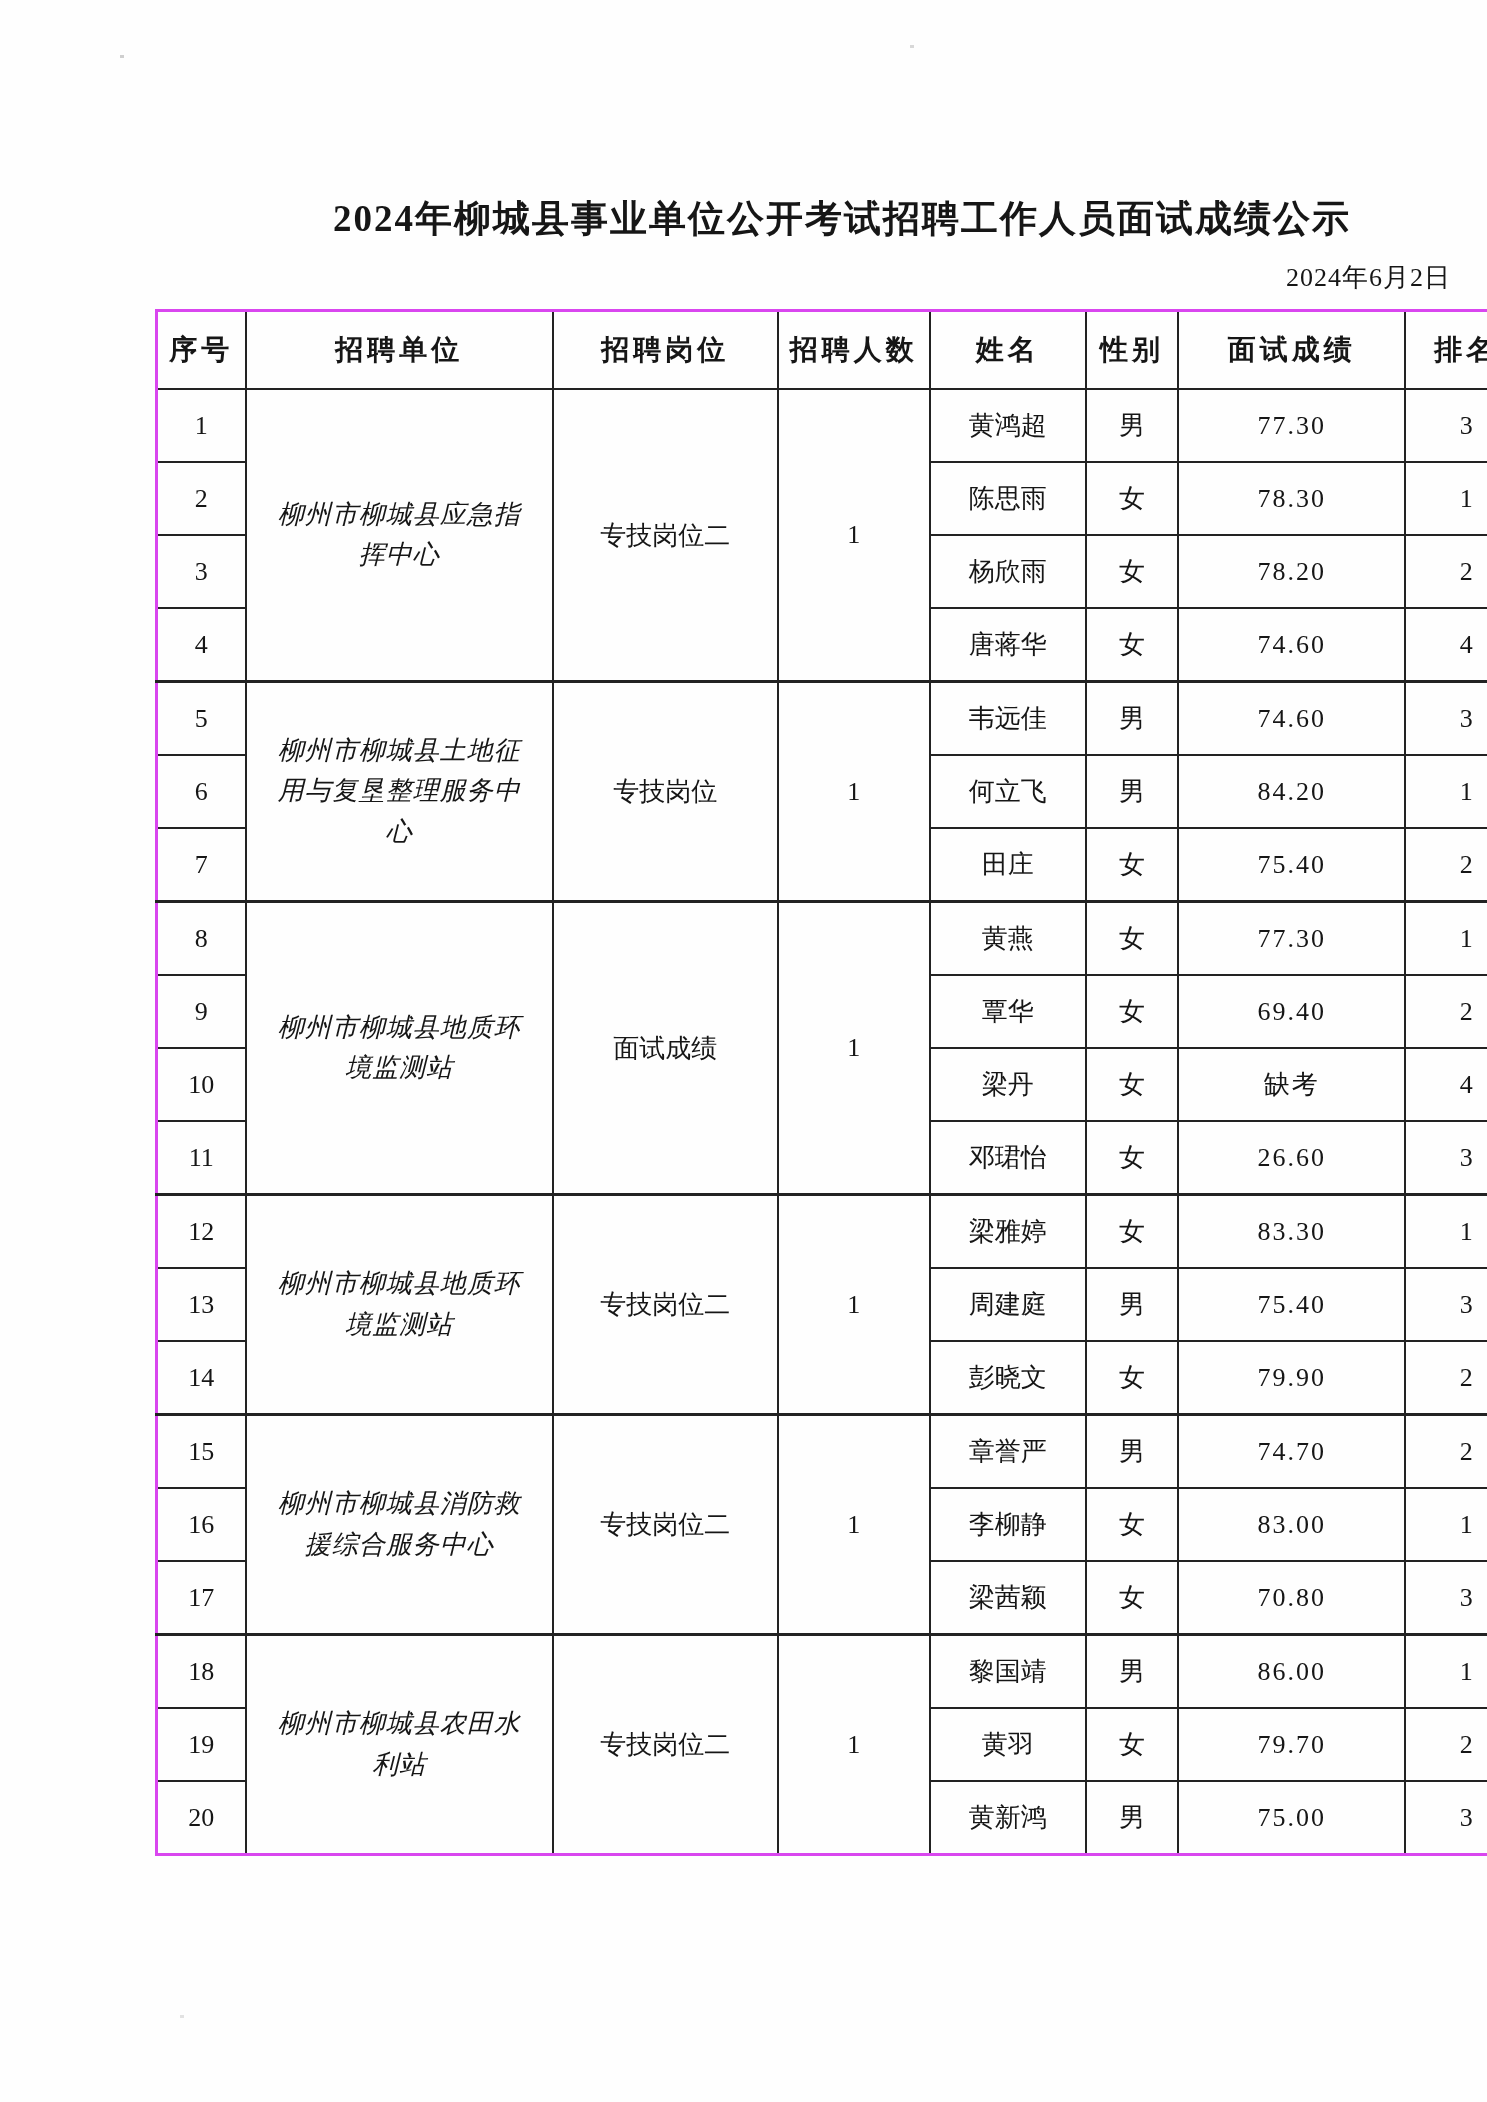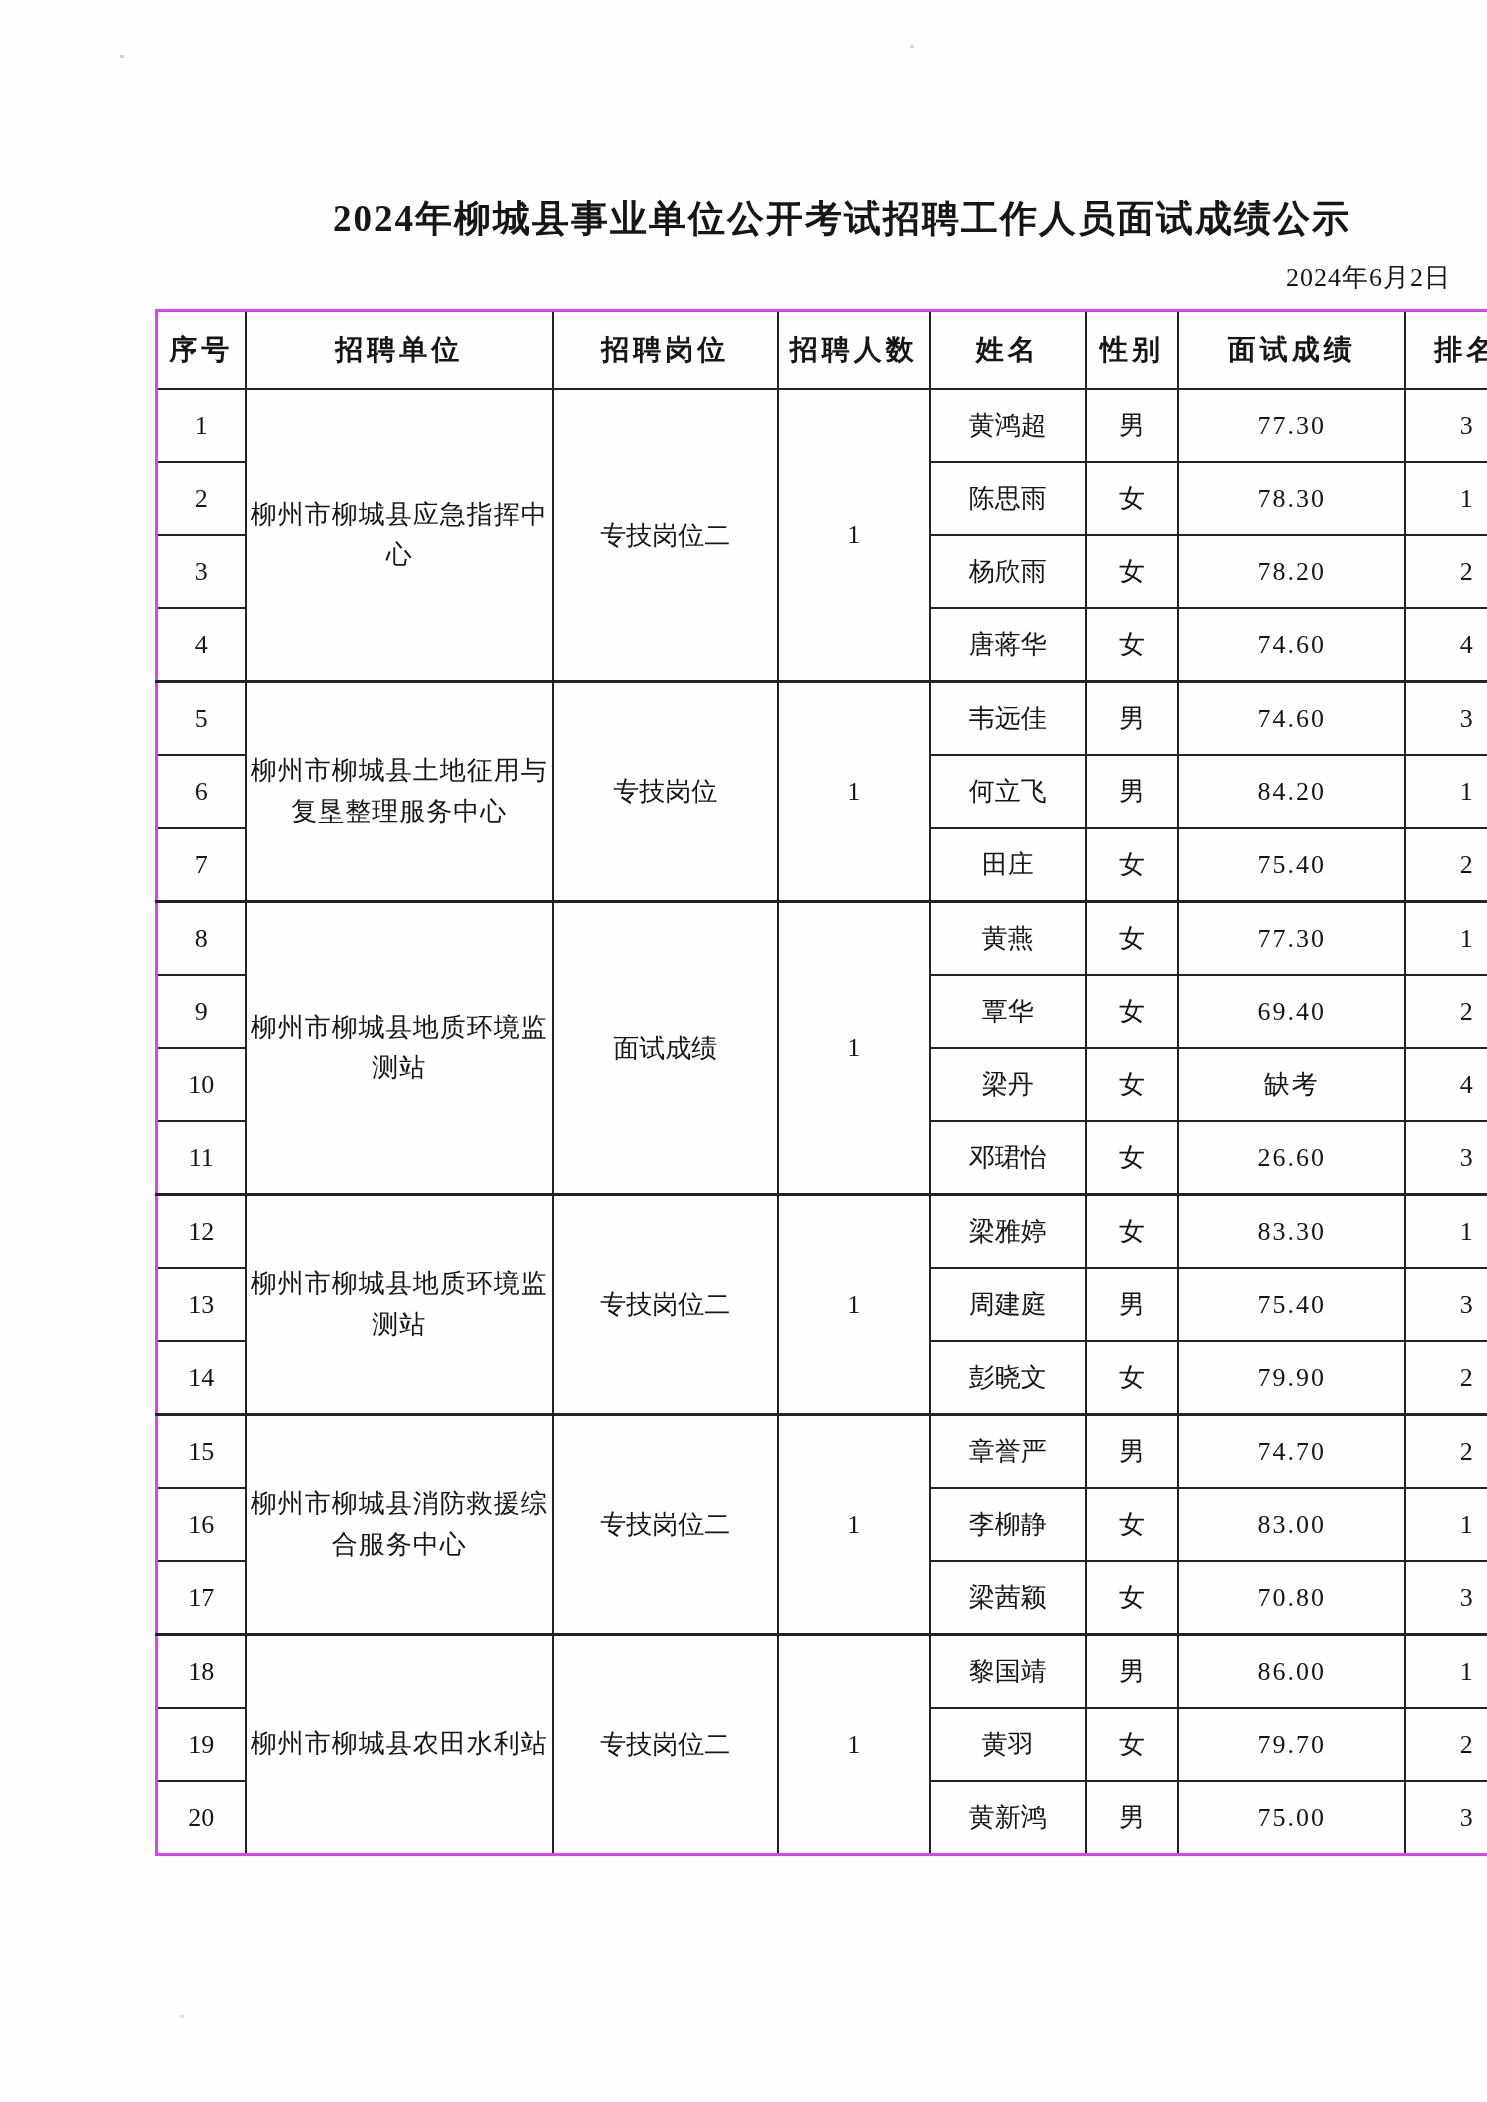--- a/index.html
+++ b/index.html
@@ -74,21 +74,22 @@
     font-weight: bold;
     letter-spacing: 4px;
   }
   .score-table tbody td {
     height: 67px;
     font-size: 26px;
   }
   .score-table td.unit {
     line-height: 1.55;
     letter-spacing: 1px;
-    padding: 2px 0;
+    padding: 2px 20px;
+    font-style: italic;
   }
   .score-table td.score {
     letter-spacing: 2px;
   }
   .score-table tr.group-start td {
     border-top-width: 3px;
   }
 </style>
 </head>
 <body>

